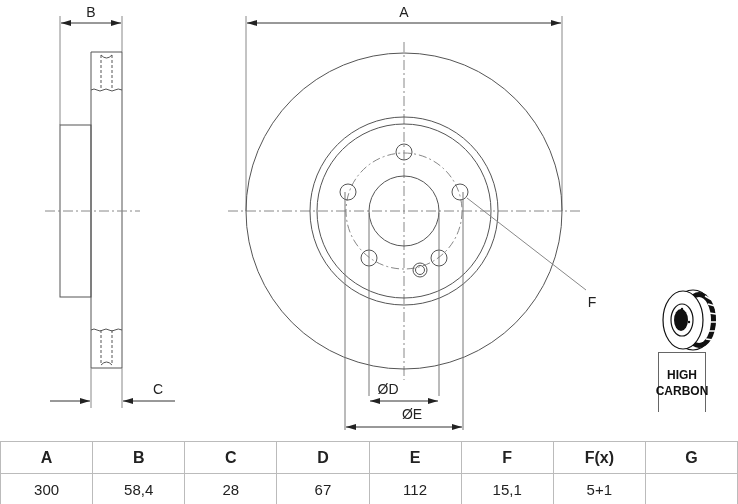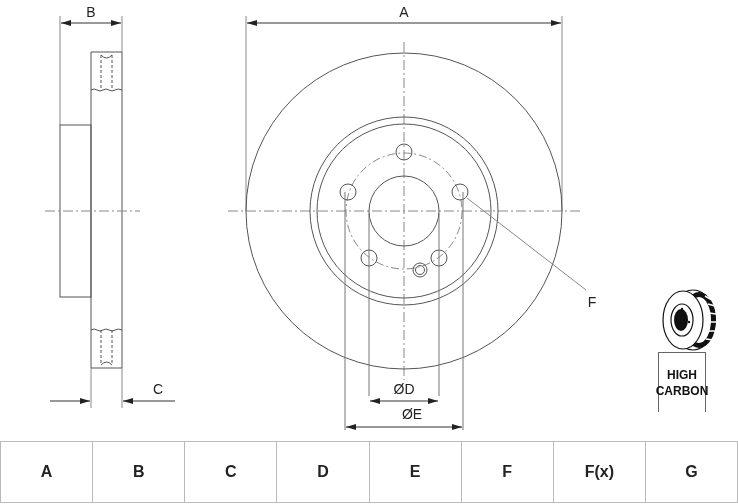--- a/index.html
+++ b/index.html
@@ -109,35 +109,45 @@
     <ellipse cx="681" cy="320" rx="7" ry="11" fill="#111"></ellipse>
     <circle cx="682" cy="309" r="1.2" fill="#111"></circle>
     <circle cx="676" cy="316" r="1.2" fill="#111"></circle>
     <circle cx="689" cy="322" r="1.2" fill="#111"></circle>
   </g>
 </svg>
 
 <div class="lbl" style="left:91px;top:12px;">B</div>
 <div class="lbl" style="left:404px;top:12px;">A</div>
 <div class="lbl" style="left:158px;top:389px;">C</div>
-<div class="lbl" style="left:404px;top:389px;">ØD</div>
+<div class="lbl" style="left:388px;top:389px;">ØD</div>
 <div class="lbl" style="left:412px;top:414px;">ØE</div>
 <div class="lbl" style="left:592px;top:302px;">F</div>
 
 <div class="badge">
   <span>HIGH</span>
   <span>CARBON</span>
 </div>
 
 <table class="spec">
   <tbody>
       <tr class="hd">
     <td>A</td>
     <td>B</td>
     <td>C</td>
     <td>D</td>
     <td>E</td>
     <td>F</td>
     <td>F(x)</td>
     <td>G</td>
   </tr>
+  <tr class="vl">
+    <td>300</td>
+    <td>58,4</td>
+    <td>28</td>
+    <td>67</td>
+    <td>112</td>
+    <td>15,1</td>
+    <td>5+1</td>
+    <td></td>
+  </tr>
 </tbody>
   </table>
 
 </body></html>

